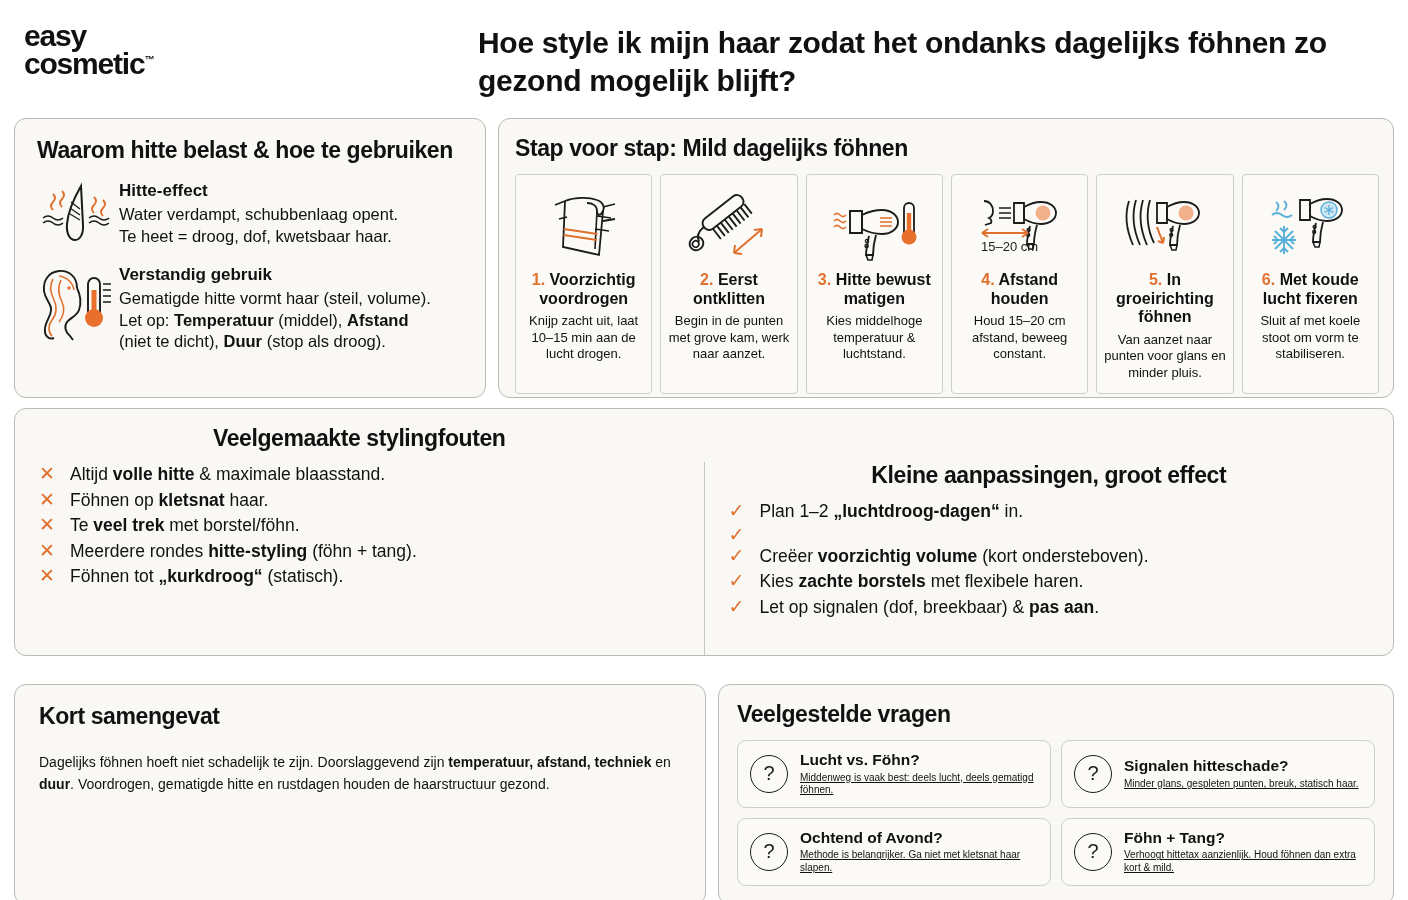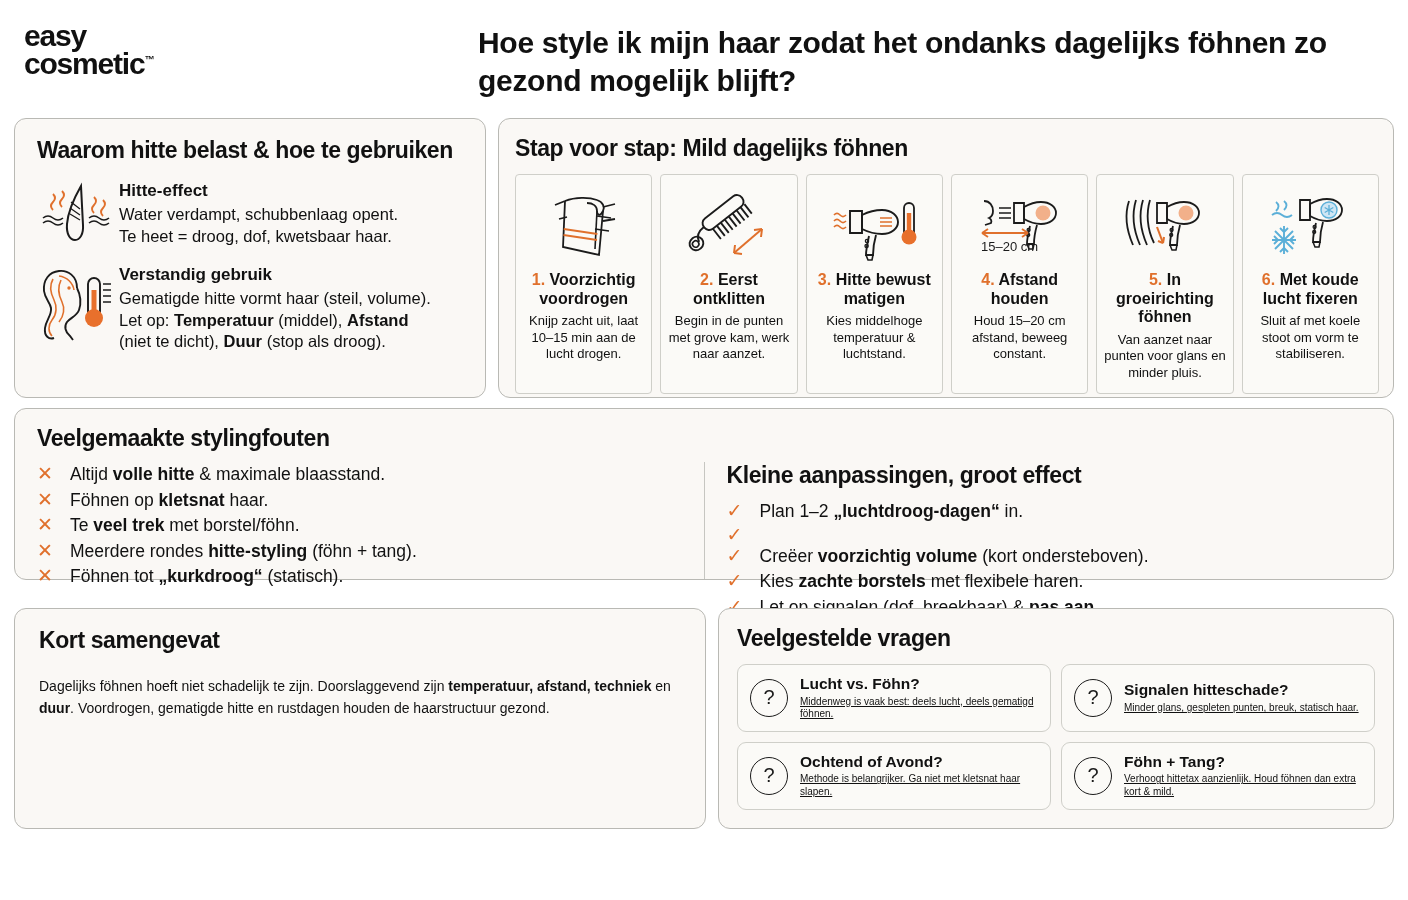--- a/index.html
+++ b/index.html
@@ -46,21 +46,21 @@
     border-radius: 4px;
     padding: 10px 6px 12px;
     text-align: center;
   }
   .step-ico { height: 80px; display: flex; align-items: center; justify-content: center; }
   .step-h { font-size: 16px; font-weight: bold; line-height: 1.16; margin-top: 6px; }
   .step-num { color: #e0702c; }
   .step-b { font-size: 13px; line-height: 1.27; margin-top: 5px; }
 
   
-  .row2 { display: flex; margin: 10px 14px 0; height: 172px; padding: 16px 0 0; }
+  .row2 { display: flex; margin: 10px 14px 0; height: 248px; padding: 16px 0 0; text-align: center; }
   .col2 { flex: 1 1 0; padding: 0 22px 0 22px; min-width: 0; }
   .col2.right { border-left: 1.3px solid #c6c6c1; margin-top: 37px; }
   .lst { list-style: none; margin-top: 10px; }
   .lst li { display: flex; gap: 13px; font-size: 17.5px; line-height: 1.46; align-items: baseline; }
   .mk { flex: 0 0 20px; font-size: 19px; line-height: 1; color: #e0702c; }
 
   
   .row3 { display: flex; gap: 12px; padding: 18px 14px; margin-top: 10px; height: 257px; }
   .c-sum { width: 692px; flex: 0 0 692px; padding: 18px 24px; }
   .sum-p { font-size: 14px; line-height: 1.55; margin-top: 22px; }

